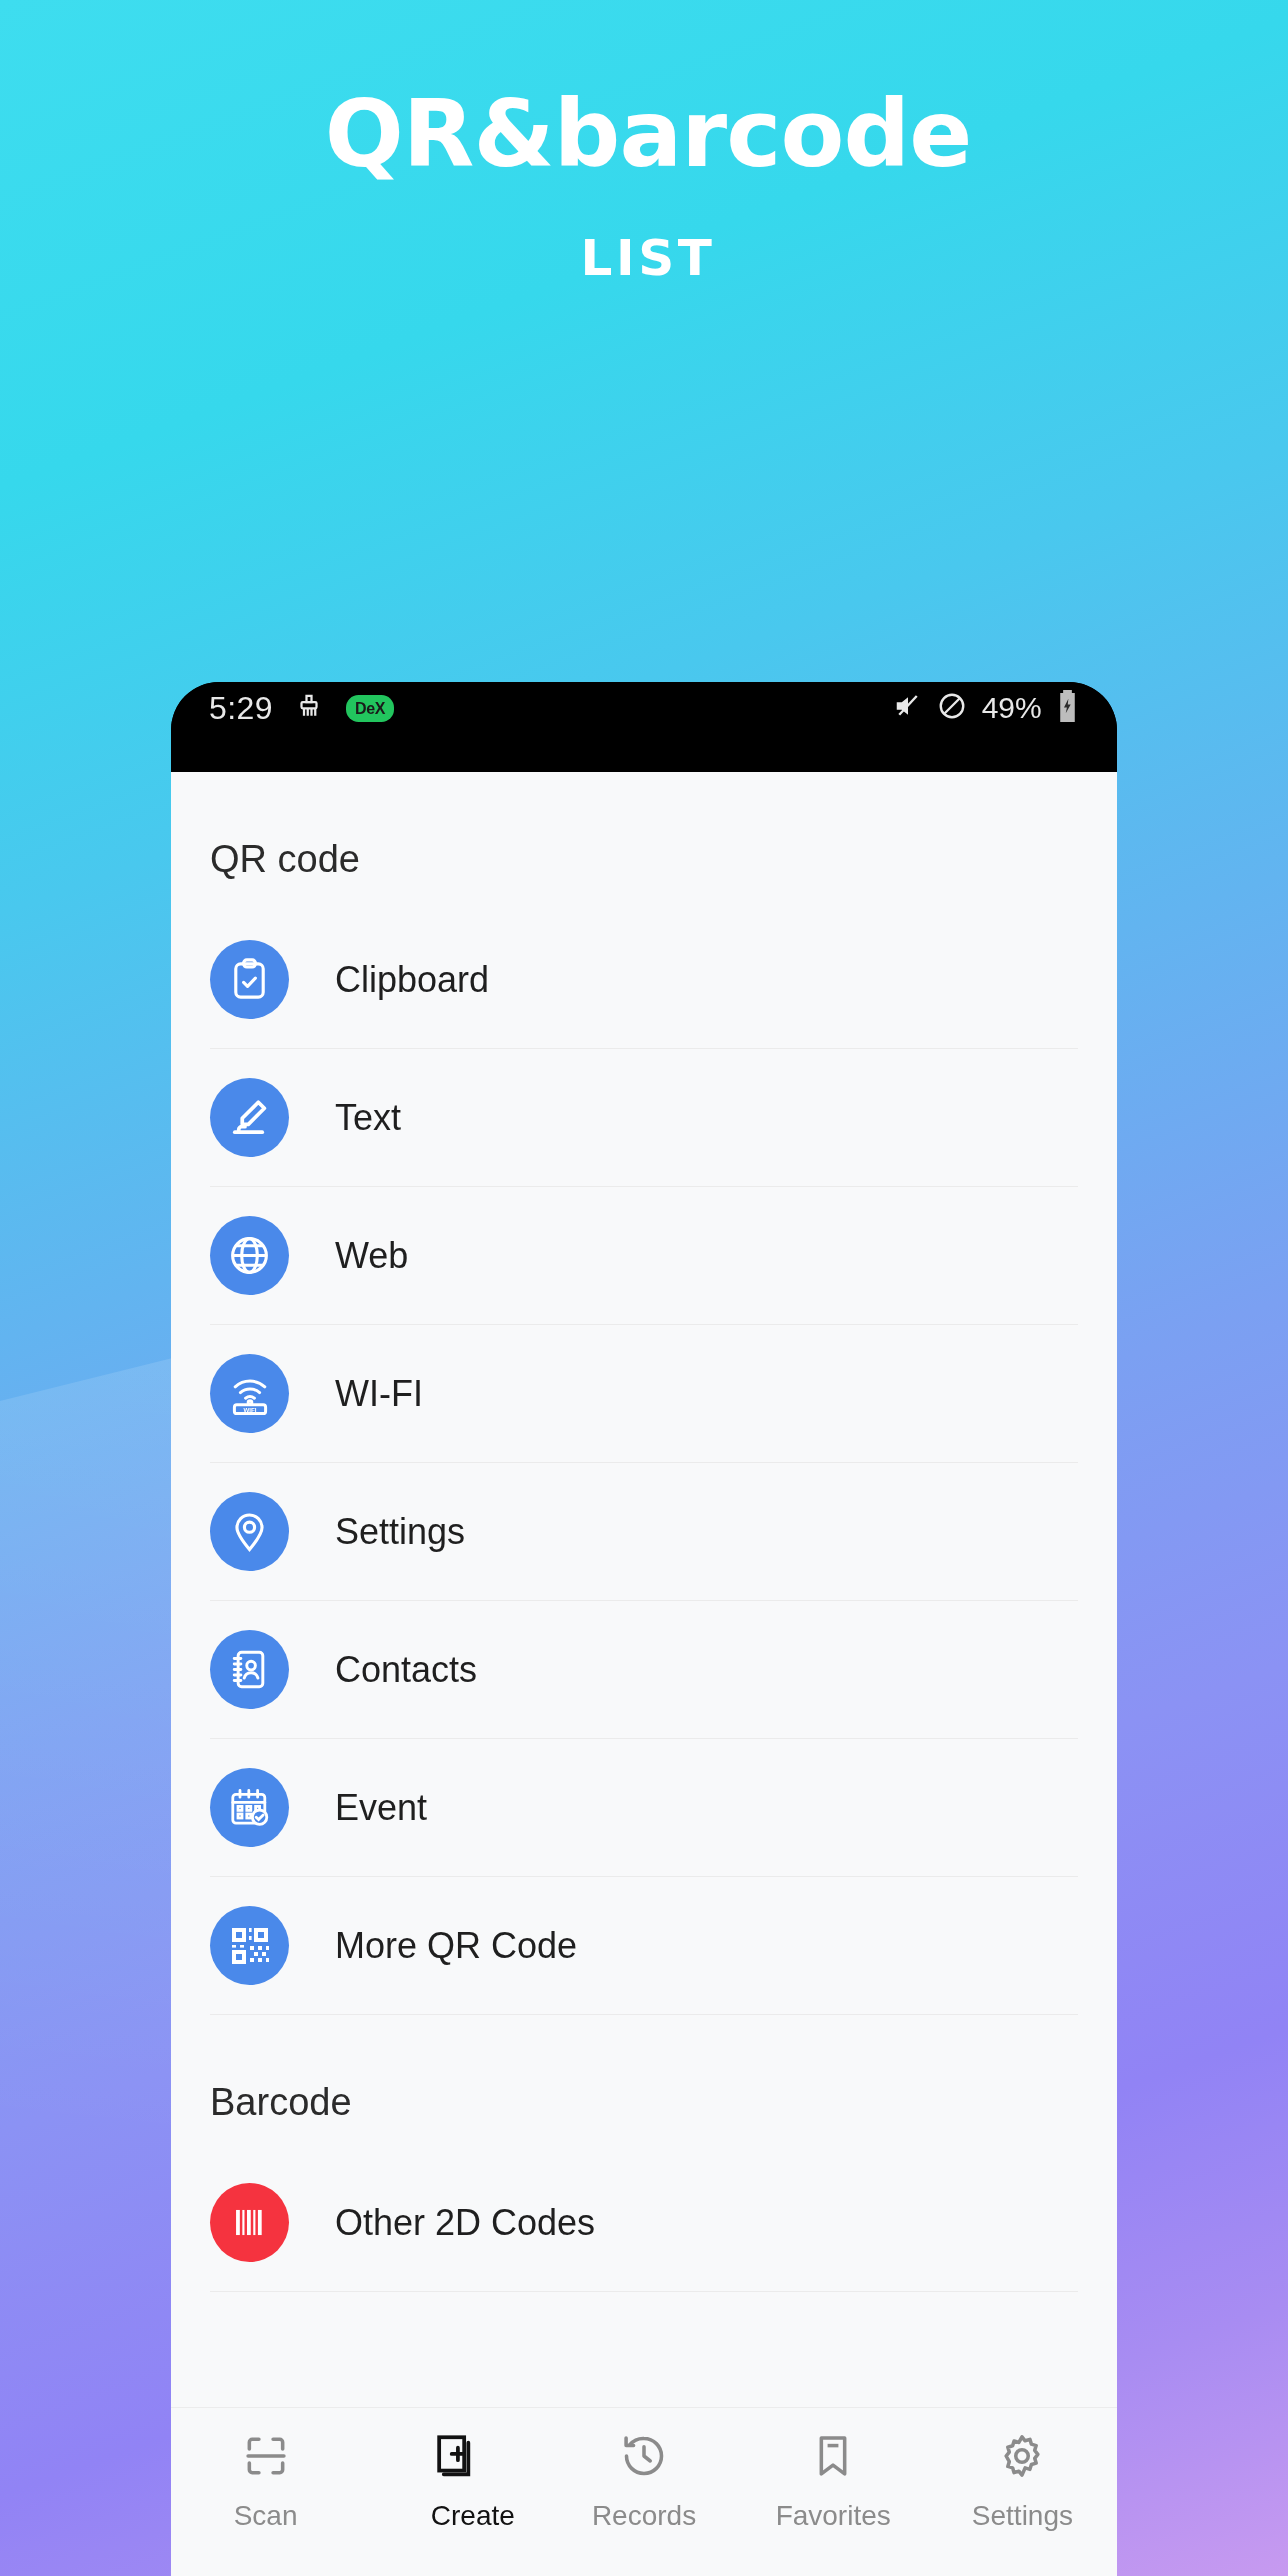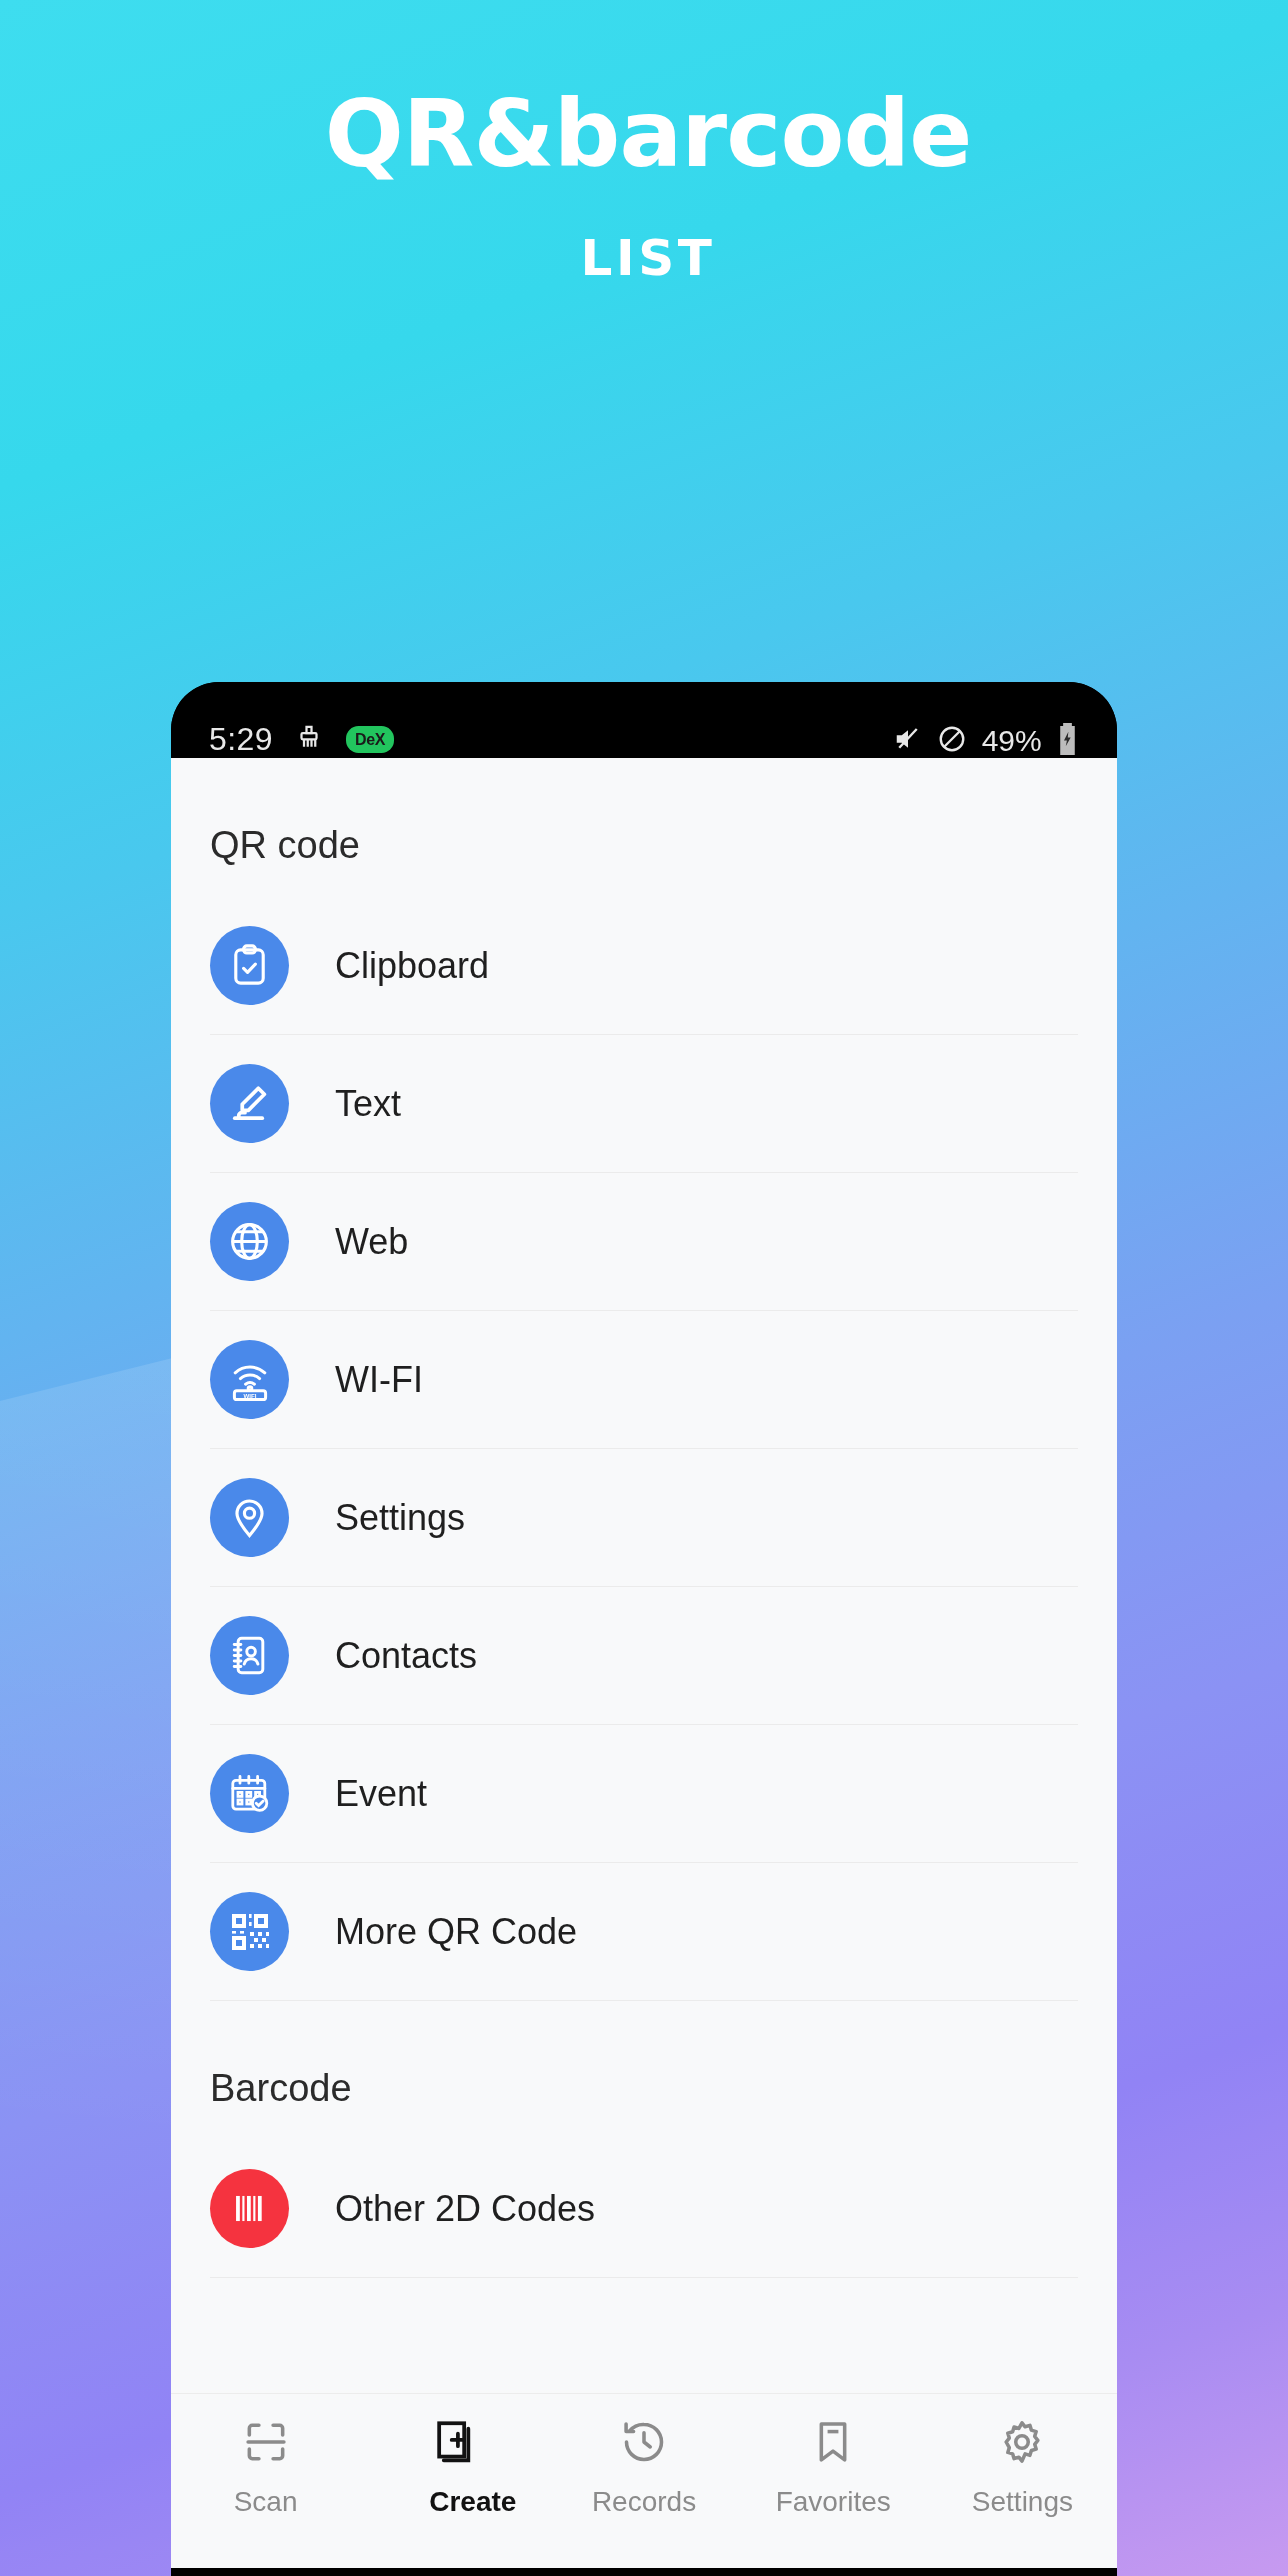--- a/index.html
+++ b/index.html
@@ -69,25 +69,25 @@
     top: 682px;
     width: 946px;
     height: 1896px;
     background: #000000;
     border-top-left-radius: 48px;
     border-top-right-radius: 48px;
     overflow: hidden;
   }
 
   .statusbar {
-    height: 76px;
+    height: 90px;
     background: #000000;
     display: flex;
-    align-items: flex-end;
-    padding: 0 38px;
+    align-items: flex-start;
+    padding: 8px 38px;
     color: #e8e8e8;
   }
   .sb-left { display: flex; align-items: center; gap: 21.5px; }
   .sb-right { display: flex; align-items: center; gap: 14.3px; margin-left: auto; }
   .sb-time { font-size: 32px; letter-spacing: 0.4px; }
   .sb-pct { font-size: 30px; color: #e8e8e8; }
   .dex-badge {
     background: #22c55e;
     color: #1a1a1a;
     border-radius: 12.5px;
@@ -146,21 +146,21 @@
   .nav-item {
     flex: 1;
     display: flex;
     flex-direction: column;
     align-items: center;
     gap: 16px;
     color: #8b8b8b;
   }
   .nav-item.active { color: #121212; }
   .nav-label { font-size: 28px; }
-  .nav-item.active .nav-label { font-weight: 700; margin-left: 36px; }
+  .nav-item.active .nav-label { font-weight: 400; margin-left: 36px; }
 </style>
 </head>
 <body>
 
 <div class="bg-sweep"></div>
 
 <div class="promo">
   <div class="promo-title">QR&amp;barcode</div>
   <div class="promo-subtitle">LIST</div>
 </div>

